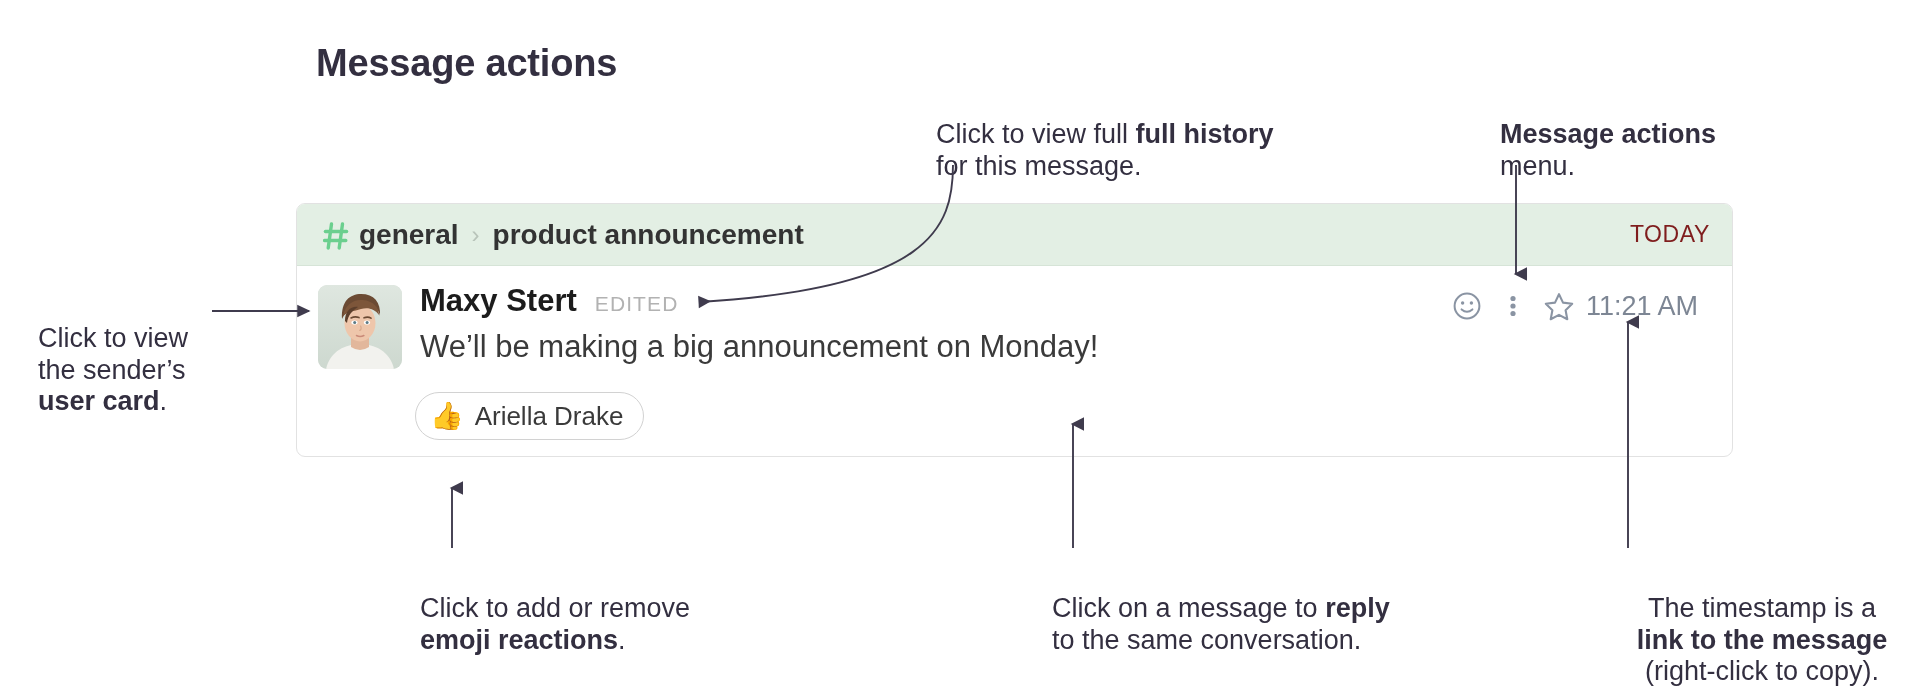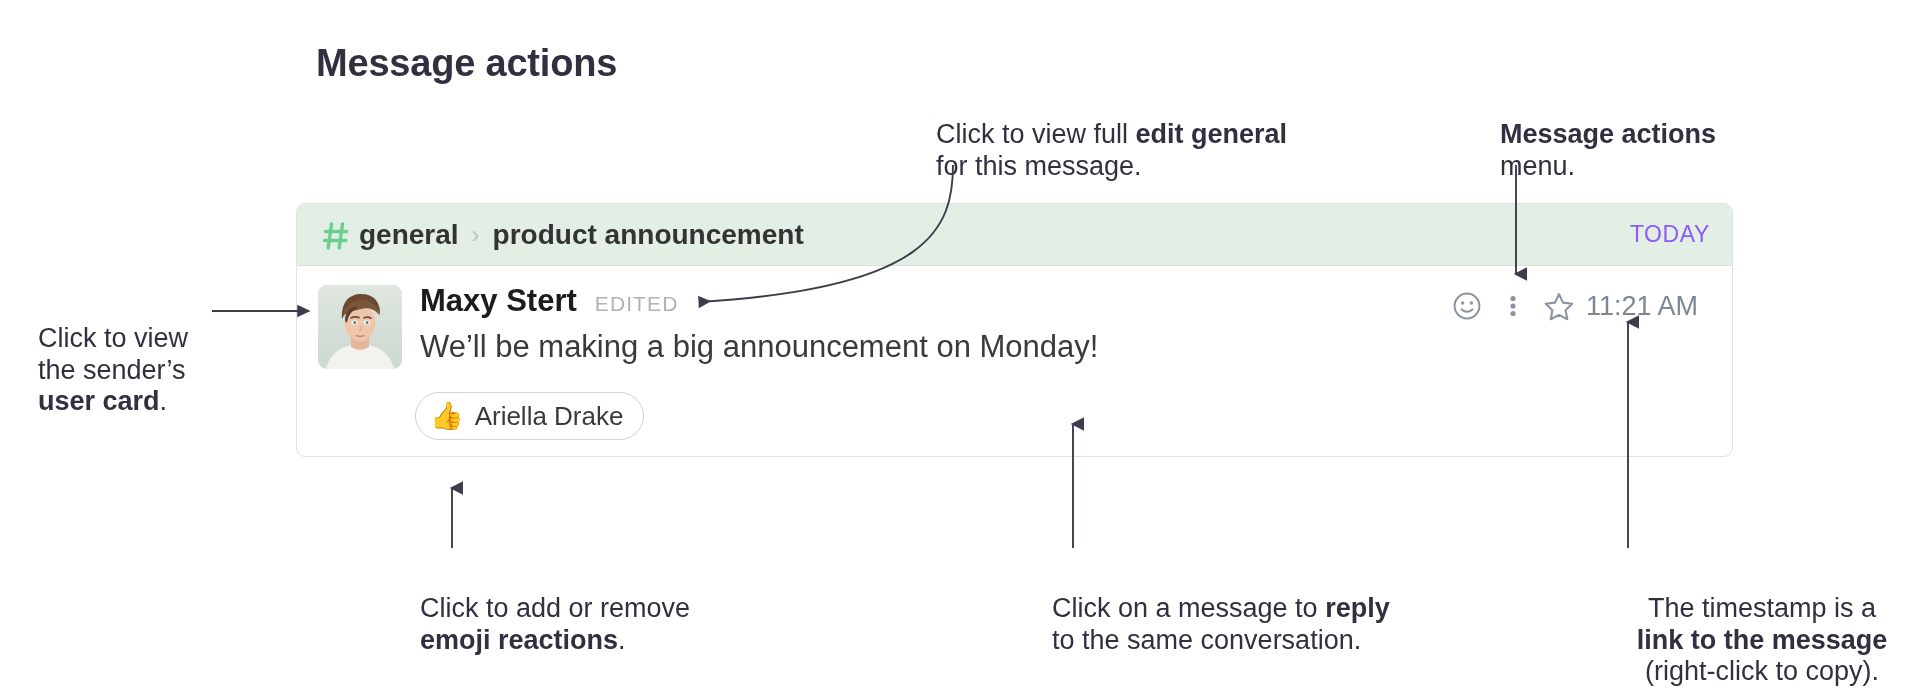--- a/index.html
+++ b/index.html
@@ -95,21 +95,21 @@
   .topic-name {
     font-size: 28px;
     font-weight: 700;
     color: #333333;
     white-space: nowrap;
   }
   .today-label {
     margin-left: auto;
     font-size: 23px;
     font-weight: 400;
-    color: #8b5cf6;
+    color: #7f1d1d;
     letter-spacing: 0.6px;
     white-space: nowrap;
   }
 
   .card-body {
     position: relative;
     padding: 21px 22px 0 24px;
     box-sizing: border-box;
   }
 
@@ -214,21 +214,21 @@
   }
 </style>
 </head>
 <body>
 
 <div id="stage">
 
   <div class="page-title">Message actions</div>
 
   <div class="anno anno-edit-history">
-    <span>Click to view full </span><b>edit general</b><span>
+    <span>Click to view full </span><b>full history</b><span>
 for this message.</span>
   </div>
 
   <div class="anno anno-message-actions">
     <b>Message actions</b><span>
 menu.</span>
   </div>
 
   <div class="anno anno-user-card">
     <span>Click to view

